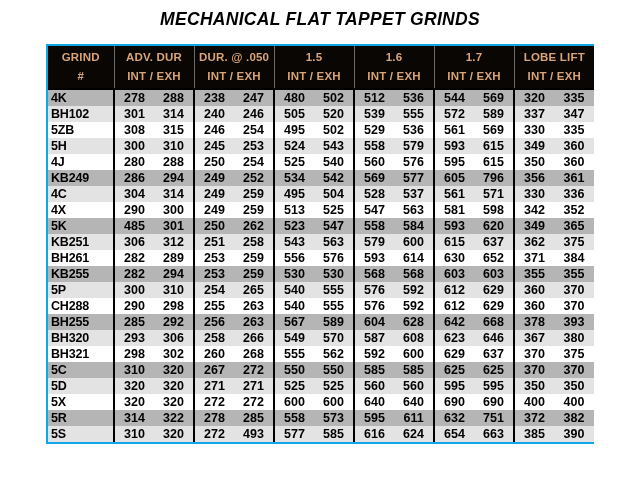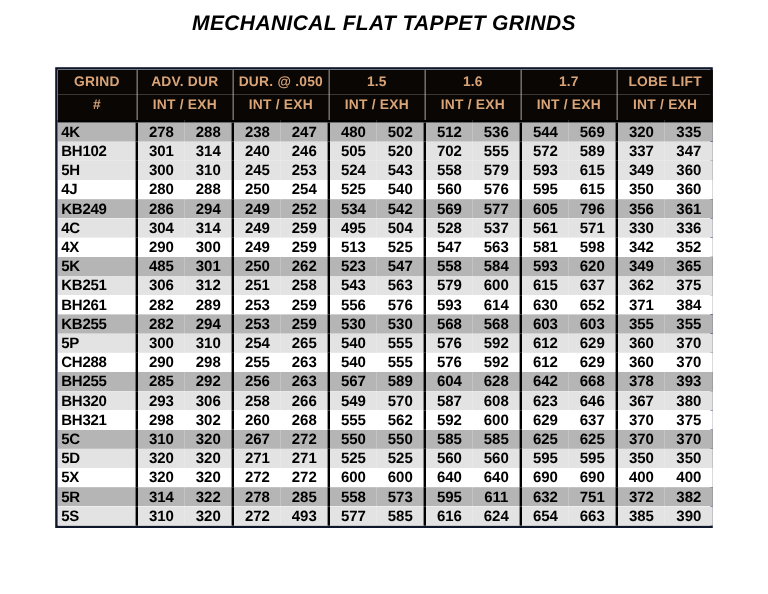--- a/index.html
+++ b/index.html
@@ -31,23 +31,23 @@
     font-weight: bold;
     font-style: italic;
     letter-spacing: 0.3px;
     color: #000000;
     font-family: "Liberation Sans", sans-serif;
     white-space: nowrap;
   }
   #table-wrap {
     position: absolute;
     left: 46px;
-    top: 56px;
+    top: 44px;
     width: 548px;
-    border: 2px solid #0f172a;
+    border: 2px solid #0ea5e9;
     background: #ffffff;
     box-sizing: border-box;
   }
   table.grinds {
     border-collapse: collapse;
     width: 100%;
     table-layout: fixed;
     font-family: "Liberation Sans", sans-serif;
   }
   table.grinds col.c-grind { width: 66px; }
@@ -156,26 +156,41 @@
             <td class="">335</td>
           </tr>
           <tr class="shade-light">
             <td class="grind">BH102</td>
             <td class="grp-sep">301</td>
             <td class="">314</td>
             <td class="grp-sep">240</td>
             <td class="">246</td>
             <td class="grp-sep">505</td>
             <td class="">520</td>
-            <td class="grp-sep">702</td>
+            <td class="grp-sep">539</td>
             <td class="">555</td>
             <td class="grp-sep">572</td>
             <td class="">589</td>
             <td class="grp-sep">337</td>
             <td class="">347</td>
+          </tr>
+          <tr class="shade-white">
+            <td class="grind">5ZB</td>
+            <td class="grp-sep">308</td>
+            <td class="">315</td>
+            <td class="grp-sep">246</td>
+            <td class="">254</td>
+            <td class="grp-sep">495</td>
+            <td class="">502</td>
+            <td class="grp-sep">529</td>
+            <td class="">536</td>
+            <td class="grp-sep">561</td>
+            <td class="">569</td>
+            <td class="grp-sep">330</td>
+            <td class="">335</td>
           </tr>
           <tr class="shade-light">
             <td class="grind">5H</td>
             <td class="grp-sep">300</td>
             <td class="">310</td>
             <td class="grp-sep">245</td>
             <td class="">253</td>
             <td class="grp-sep">524</td>
             <td class="">543</td>
             <td class="grp-sep">558</td>

